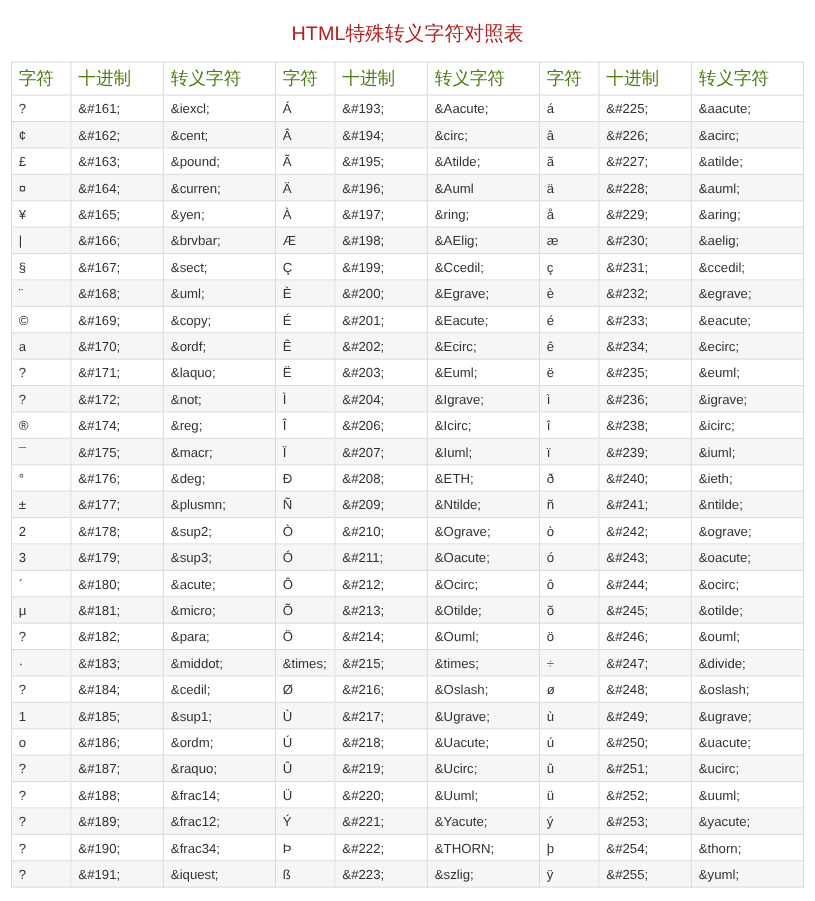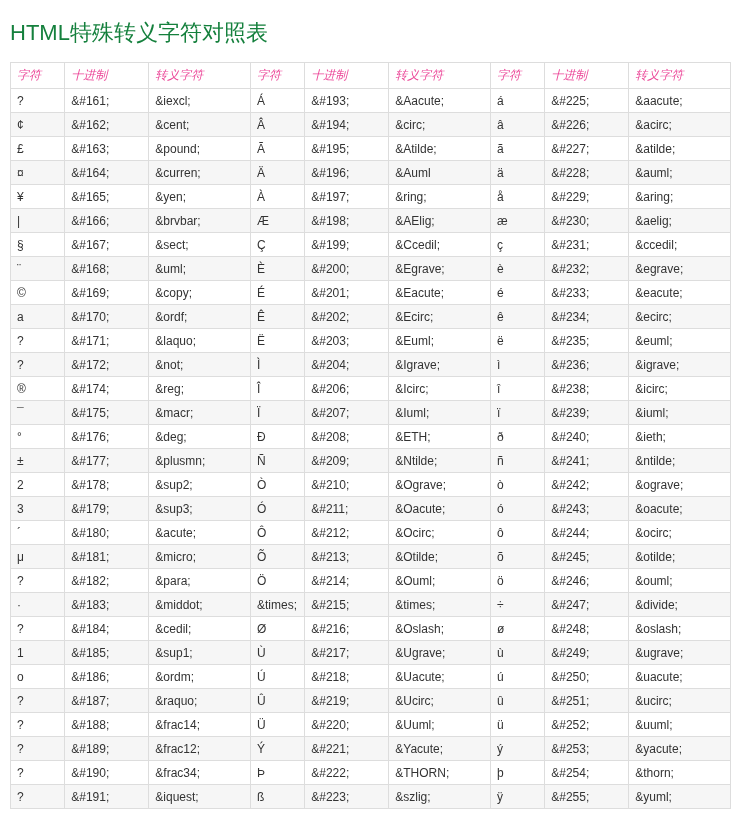--- a/index.html
+++ b/index.html
@@ -6,45 +6,44 @@
     margin: 0;
     padding: 10px;
     font-family: -apple-system, BlinkMacSystemFont, "Segoe UI", Arial, sans-serif;
     font-size: 12px;
     color: #333;
     background: #fff;
     width: 721px;
     position: relative;
   }
   .title {
-    text-align: left;
-    font-size: 22px;
-    color: #15803d;
+    text-align: center;
+    font-size: 18px;
+    color: #b91c1c;
     margin: 8px 0 14px 0;
     font-weight: normal;
   }
   table {
     border-collapse: collapse;
     width: 100%;
     table-layout: fixed;
   }
   th, td {
     border: 1px solid #ddd;
     padding: 4px 6px;
     text-align: left;
     height: 15px;
     overflow: hidden;
     white-space: nowrap;
   }
   th {
-    color: #ec4899;
+    color: #4d7c0f;
     font-weight: normal;
     background: #fff;
-    font-size: 12px;
-    font-style: italic;
+    font-size: 16px;
   }
   tbody tr:nth-child(even) td {
     background: #f6f6f6;
   }
   tbody tr:nth-child(odd) td {
     background: #fff;
   }
   .col-char { width: 40px; }
   .col-dec  { width: 62px; }
   .col-ent  { width: 75px; }

